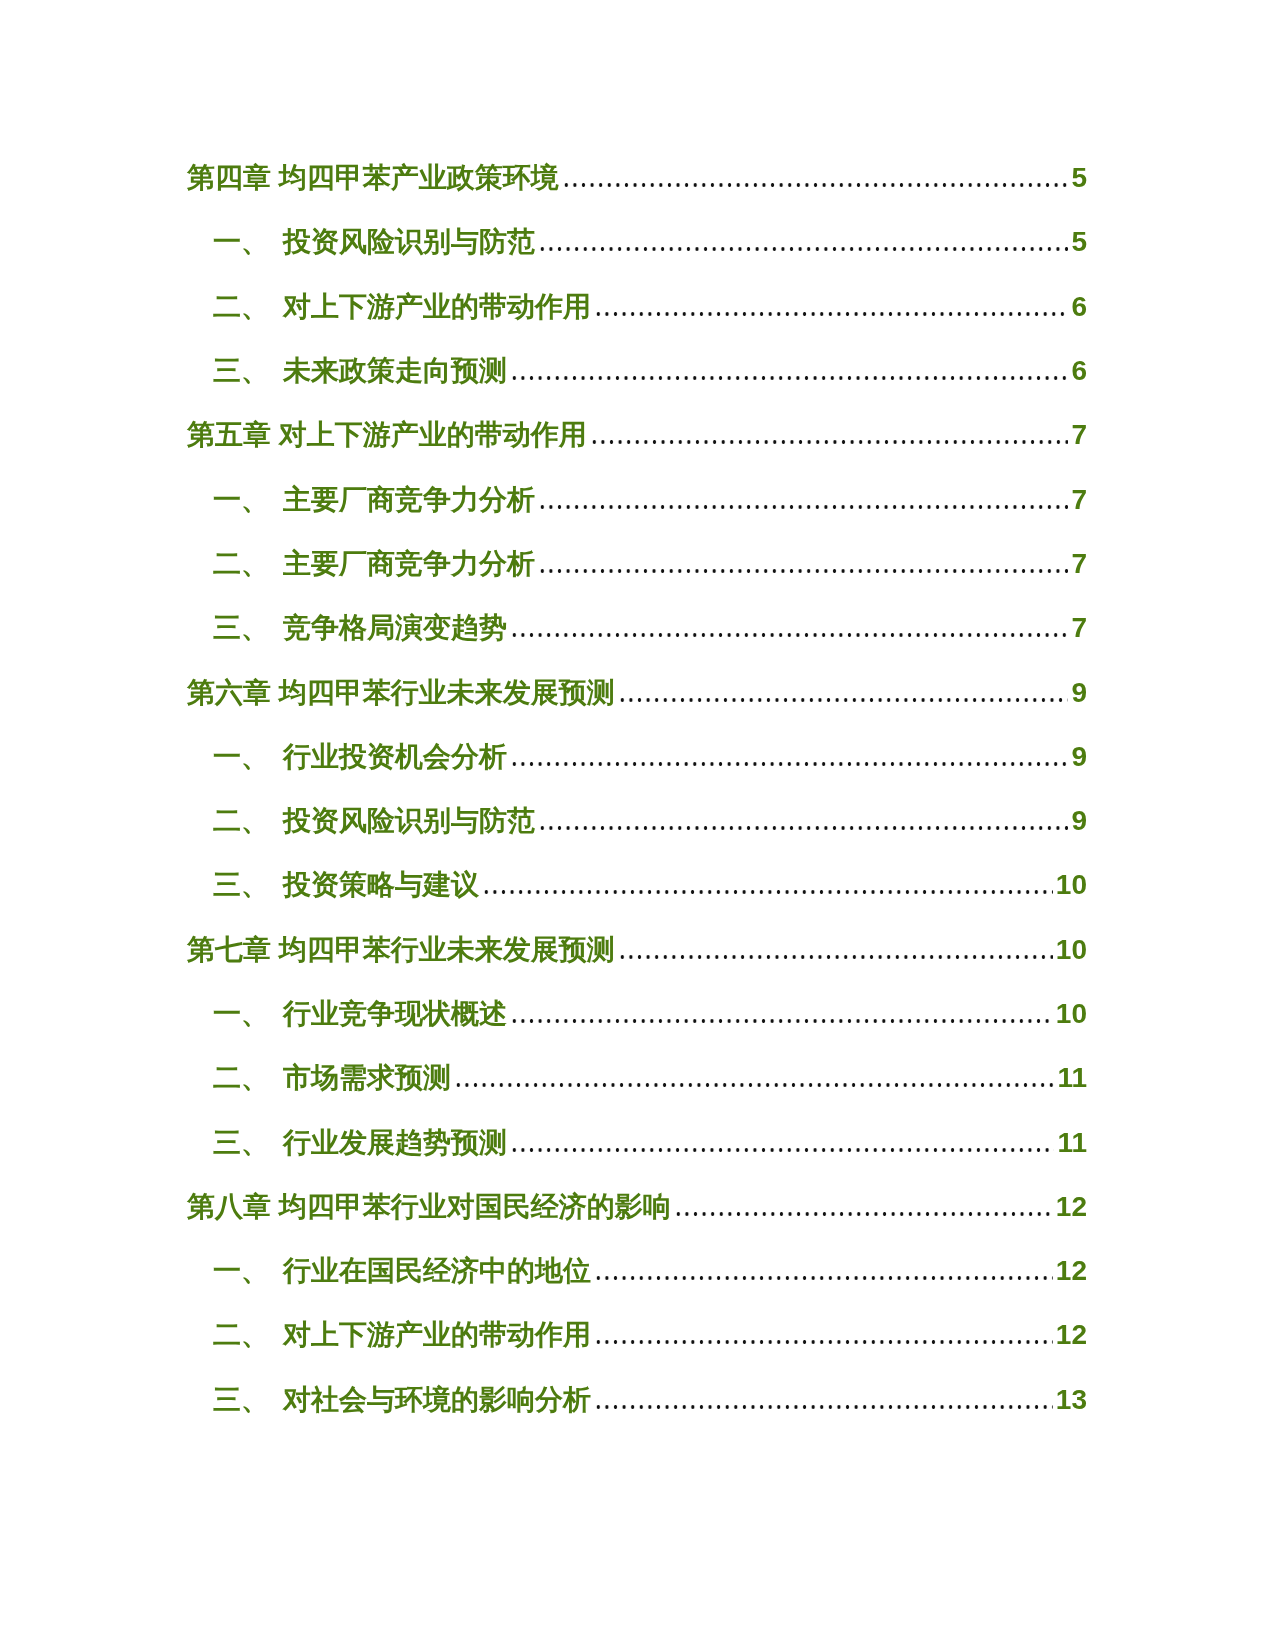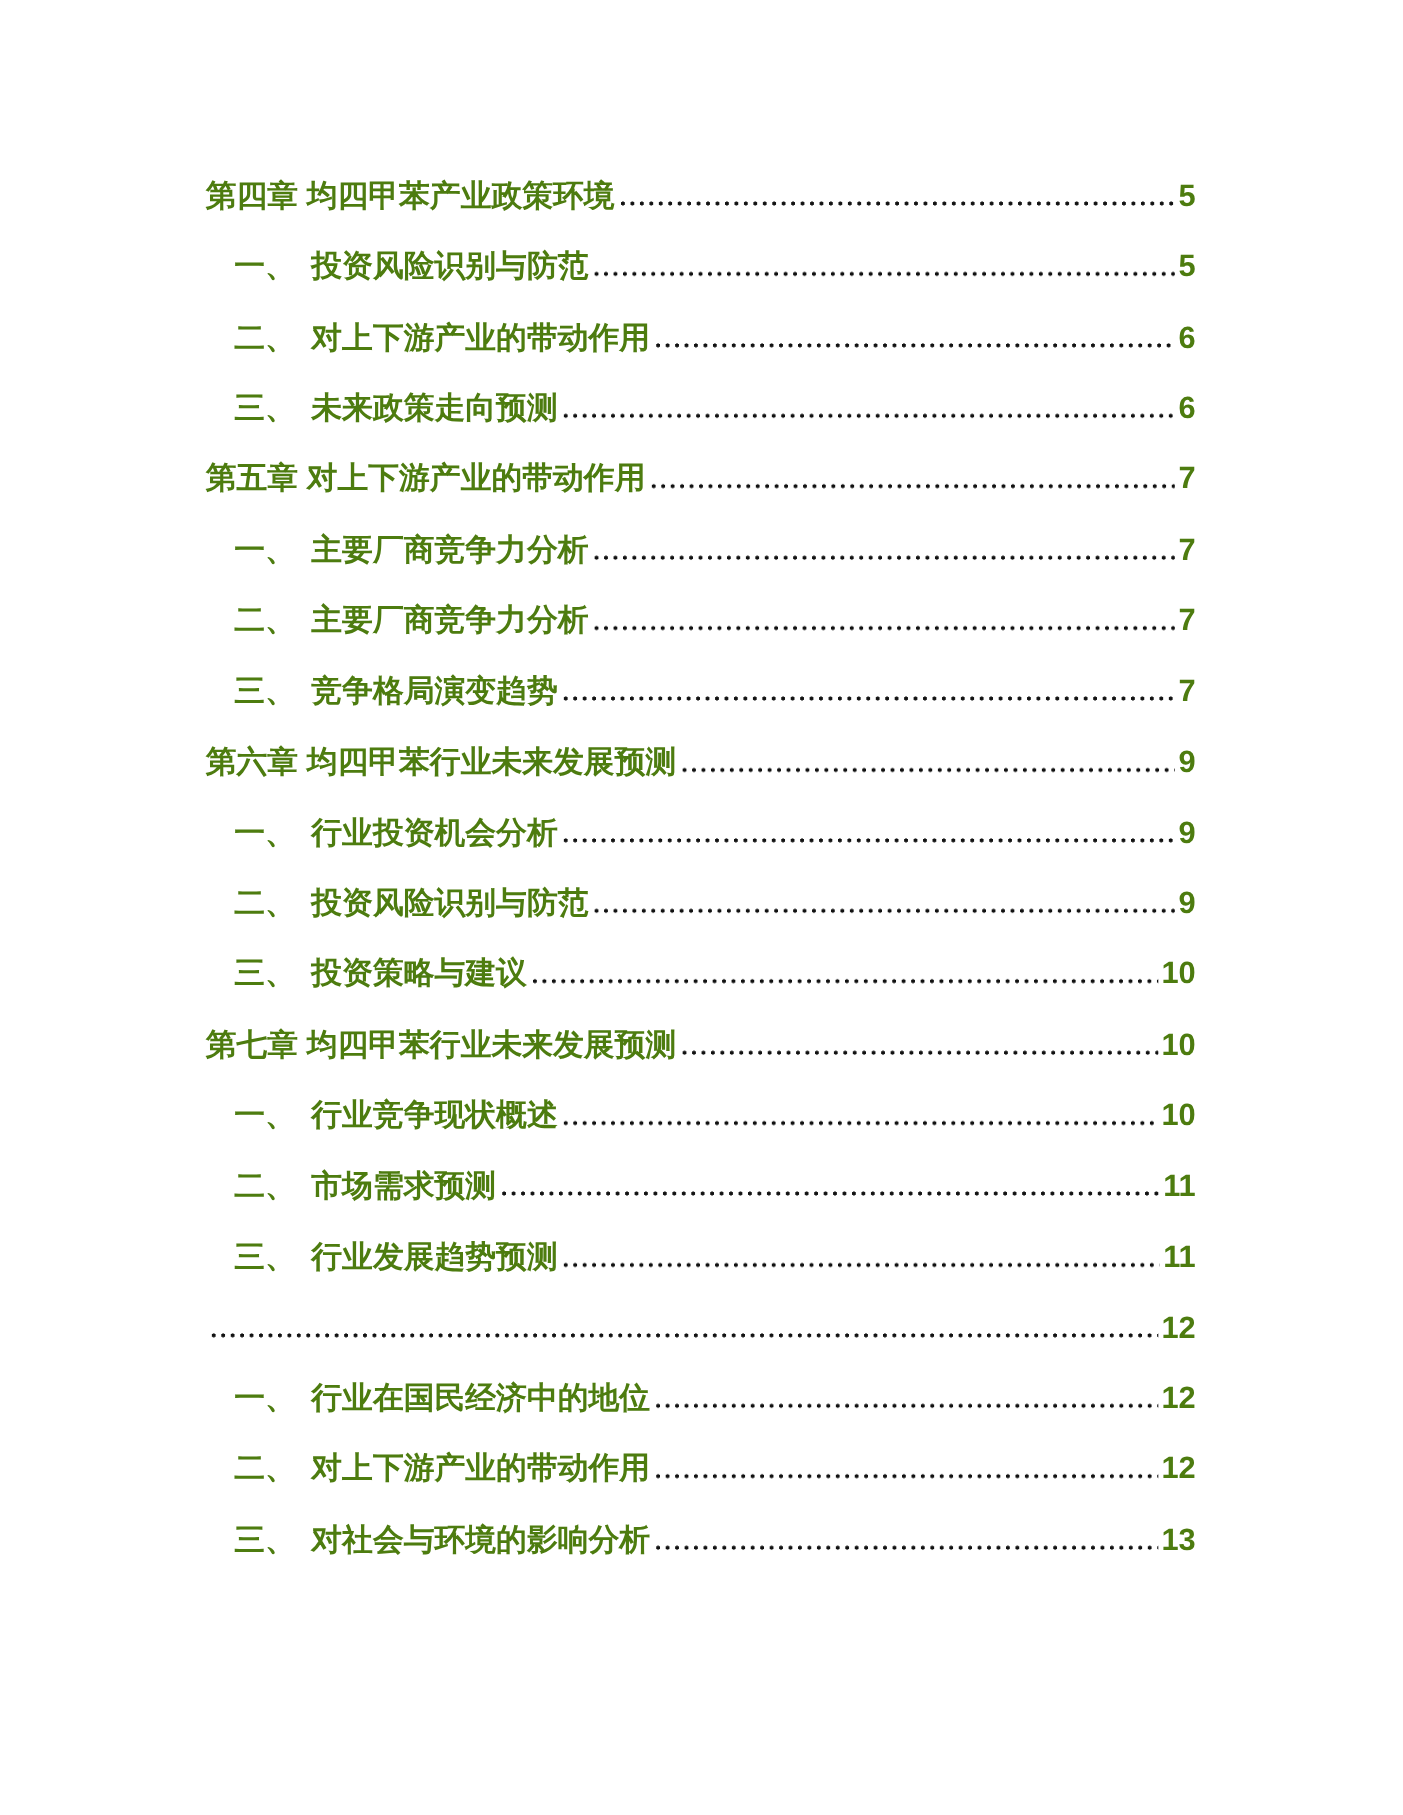--- a/index.html
+++ b/index.html
@@ -152,20 +152,21 @@
     <span class="pagenum">11</span>
   </div>
       <div class="row sub">
     <span class="num">三、</span>
     <span class="label">行业发展趋势预测</span>
     <span class="leader"></span>
     <span class="pagenum">11</span>
   </div>
       <div class="row chapter">
 
+    <span class="label">第八章 均四甲苯行业对国民经济的影响</span>
     <span class="leader"></span>
     <span class="pagenum">12</span>
   </div>
       <div class="row sub">
     <span class="num">一、</span>
     <span class="label">行业在国民经济中的地位</span>
     <span class="leader"></span>
     <span class="pagenum">12</span>
   </div>
       <div class="row sub">

